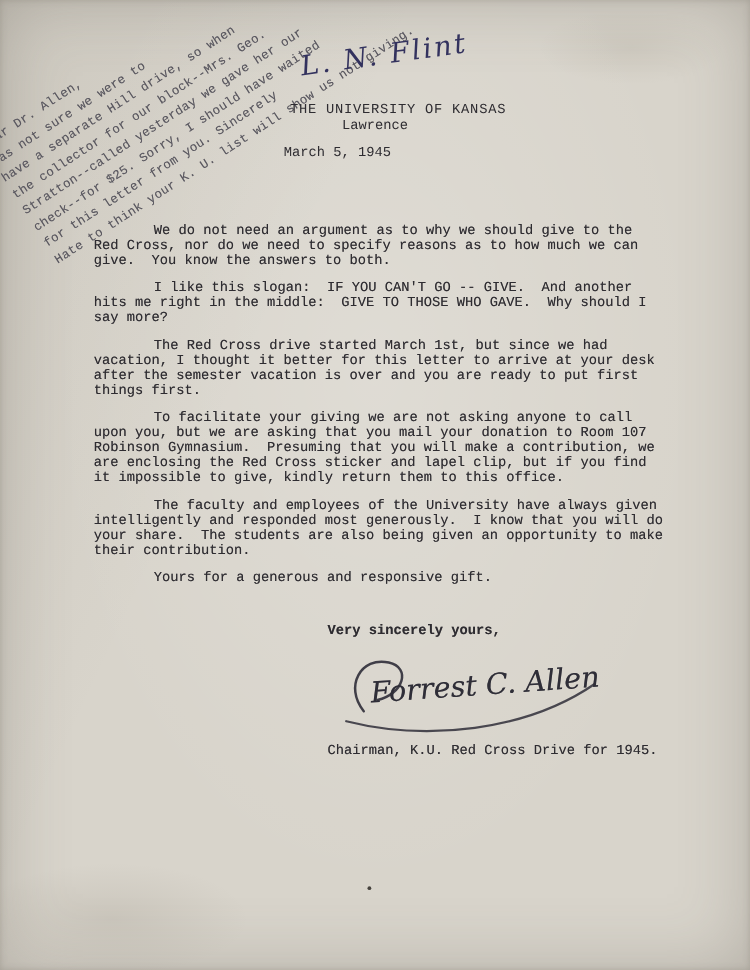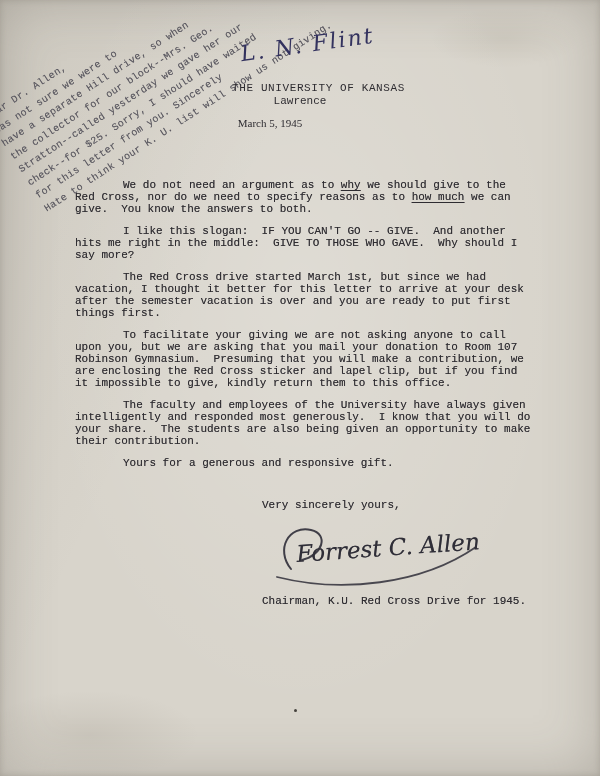--- a/index.html
+++ b/index.html
@@ -39,32 +39,32 @@
     position:absolute; left:240px; top:32px;
     font-family:"DejaVu Serif",serif; font-style:italic;
     font-size:22px; letter-spacing:2px;
     color: var(--pen_ink,#33325e);
     transform:rotate(-8deg);
   }
 
   .letterhead { position:absolute; top:82px; left:0; width:600px; text-align:center; font-size:11px; }
   .letterhead .inst { letter-spacing:0.6px;padding-left:37px; }
   .letterhead .city { margin-top:1px; }
-  .date-line { position:absolute; top:117px; left:0; width:540px; text-align:center; font-size:11px;font-family:Liberation Serif, serif; }
+  .date-line { position:absolute; top:117px; left:0; width:540px; text-align:center; font-size:11px; }
 
   .body-block {
     position:absolute; left:75px; top:179px; width:484px;
     font-size:11px; line-height:12px;
     text-shadow:0 0 0.5px rgba(46,44,49,0.55);
   }
   .salutation { margin-bottom:10px; }
   .para { white-space:pre-wrap; margin:0 0 10px 0; text-indent:48px; }
-  .u { text-decoration:underline; text-underline-offset:2px; }
+  .u { text-underline-offset:2px; }
 
-  .closing { margin:30px 0 0 187px; }
+  .closing { margin:30px 0 0 187px;font-weight:bold; }
 
   .signature-wrap { position:relative; margin:6px 0 4px 196px; width:215px; height:74px; }
   .signature-wrap svg { position:absolute; left:0; top:0; }
   .sig-text {
     font-family:"DejaVu Serif",serif; font-style:italic;
     font-size:23px; fill:#2f2e38;
   }
   .signer-title { margin-left:187px; }
 
   .ink-dot {

